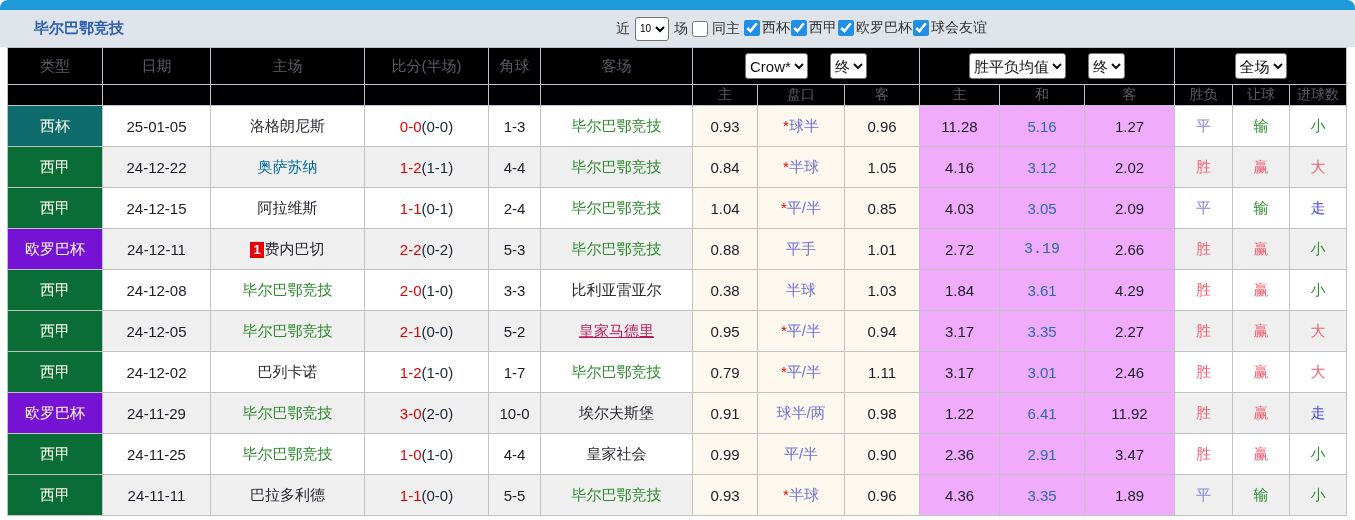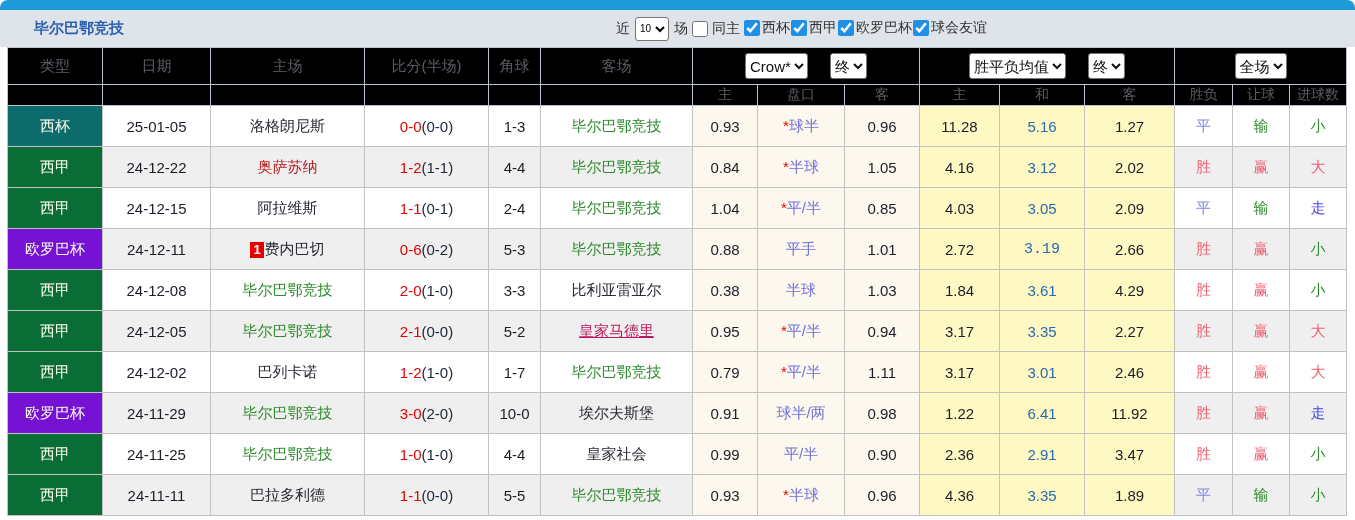--- a/index.html
+++ b/index.html
@@ -22,21 +22,21 @@
            color:#5c5c66;font-size:15px;}
   tr.head-main th{height:36px;}
   tr.head-sub th{height:20px;font-size:14px;}
   .grp-selects{display:flex;justify-content:center;align-items:center;gap:22px;}
   thead select{height:26px;font-size:15px;border:1px solid #767676;border-radius:3px;background:#fff;color:#111;}
   tbody td{border:1px solid #c2c2c2;height:40px;text-align:center;font-size:15px;color:#1d1d28;}
   tbody tr:nth-child(even){background:#efefef;}
   tbody tr:nth-child(odd){background:#ffffff;}
   td.c-type{color:#fffff0;font-size:15px;}
   td.c-odds{background:#fcf8ee;}
-  td.c-avg{background:#fef9c3;}
+  td.c-avg{background:#f0abfc;}
   span.badge{display:inline-block;background:#e60000;color:#fff;font-size:13px;
              line-height:16px;padding:0 3px;margin-right:1px;font-weight:bold;}
   span.ht{color:#20283c;}
   .tname{cursor:pointer;margin-top:16px;}
 </style>
 </head>
 <body>
 
 <div class="page">
   <div class="top-strip"></div>
@@ -143,21 +143,21 @@
     <td class="c-avg">11.28</td>
     <td class="c-avg c-avg-mid" style="color: rgb(42, 106, 176);">5.16</td>
     <td class="c-avg">1.27</td>
     <td class="c-res" style="color: rgb(133, 133, 226);">平</td>
     <td class="c-res" style="color: rgb(46, 139, 46);">输</td>
     <td class="c-res" style="color: rgb(46, 139, 46);">小</td>
   </tr>
         <tr>
     <td class="c-type" style="background: rgb(10, 109, 53);">西甲</td>
     <td class="c-date">24-12-22</td>
-    <td class="c-home"><span class="tname" style="color: #b91c1c;">奥萨苏纳</span></td>
+    <td class="c-home"><span class="tname" style="color: #0369a1;">奥萨苏纳</span></td>
     <td class="c-score"><span class="ft" style="color: rgb(230, 0, 0);">1-2</span><span class="ht">(1-1)</span></td>
     <td class="c-corner">4-4</td>
     <td class="c-away"><span class="tname" style="color: rgb(46, 139, 46);">毕尔巴鄂竞技</span></td>
     <td class="c-odds">0.84</td>
     <td class="c-odds c-pan"><span style="color: rgb(230, 0, 0);">*</span><span style="color: rgb(111, 111, 216);">半球</span></td>
     <td class="c-odds">1.05</td>
     <td class="c-avg">4.16</td>
     <td class="c-avg c-avg-mid" style="color: rgb(42, 106, 176);">3.12</td>
     <td class="c-avg">2.02</td>
     <td class="c-res" style="color: rgb(239, 98, 114);">胜</td>
@@ -178,21 +178,21 @@
     <td class="c-avg c-avg-mid" style="color: rgb(42, 106, 176);">3.05</td>
     <td class="c-avg">2.09</td>
     <td class="c-res" style="color: rgb(133, 133, 226);">平</td>
     <td class="c-res" style="color: rgb(46, 139, 46);">输</td>
     <td class="c-res" style="color: rgb(69, 69, 221);">走</td>
   </tr>
         <tr>
     <td class="c-type" style="background: rgb(118, 18, 212);">欧罗巴杯</td>
     <td class="c-date">24-12-11</td>
     <td class="c-home"><span class="badge">1</span><span class="tname" style="color: rgb(42, 42, 52);">费内巴切</span></td>
-    <td class="c-score"><span class="ft" style="color: rgb(230, 0, 0);">0-6</span><span class="ht">(0-2)</span></td>
+    <td class="c-score"><span class="ft" style="color: rgb(230, 0, 0);">2-2</span><span class="ht">(0-2)</span></td>
     <td class="c-corner">5-3</td>
     <td class="c-away"><span class="tname" style="color: rgb(46, 139, 46);">毕尔巴鄂竞技</span></td>
     <td class="c-odds">0.88</td>
     <td class="c-odds c-pan" style="color: rgb(111, 111, 216);">平手</td>
     <td class="c-odds">1.01</td>
     <td class="c-avg">2.72</td>
     <td class="c-avg c-avg-mid" style="color: rgb(42, 106, 176); font-family: Liberation Mono, monospace;">3.19</td>
     <td class="c-avg">2.66</td>
     <td class="c-res" style="color: rgb(239, 98, 114);">胜</td>
     <td class="c-res" style="color: rgb(239, 98, 114);">赢</td>

